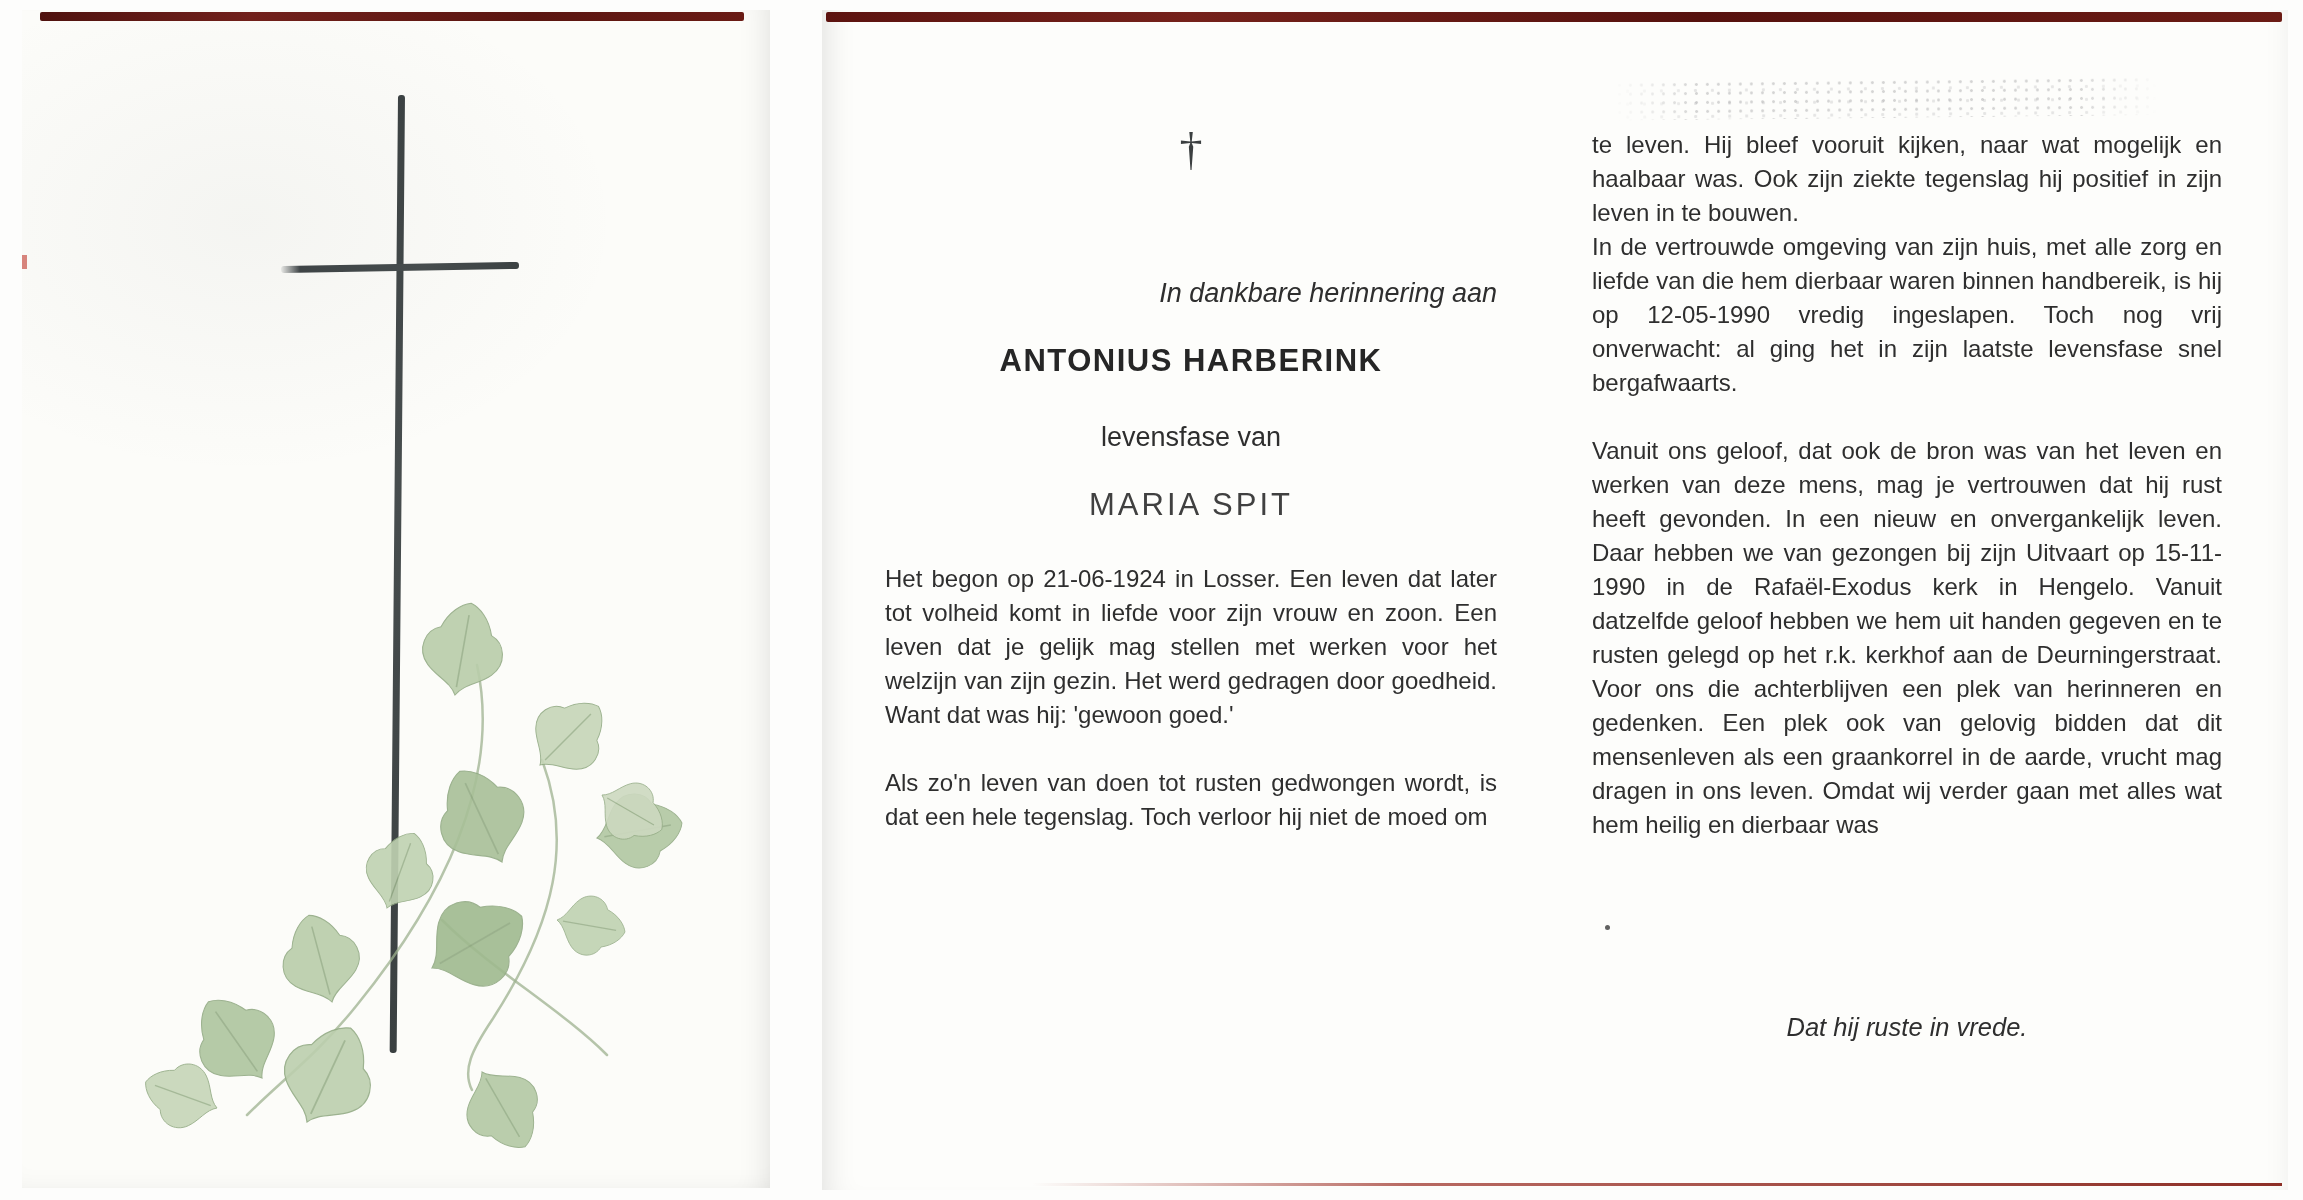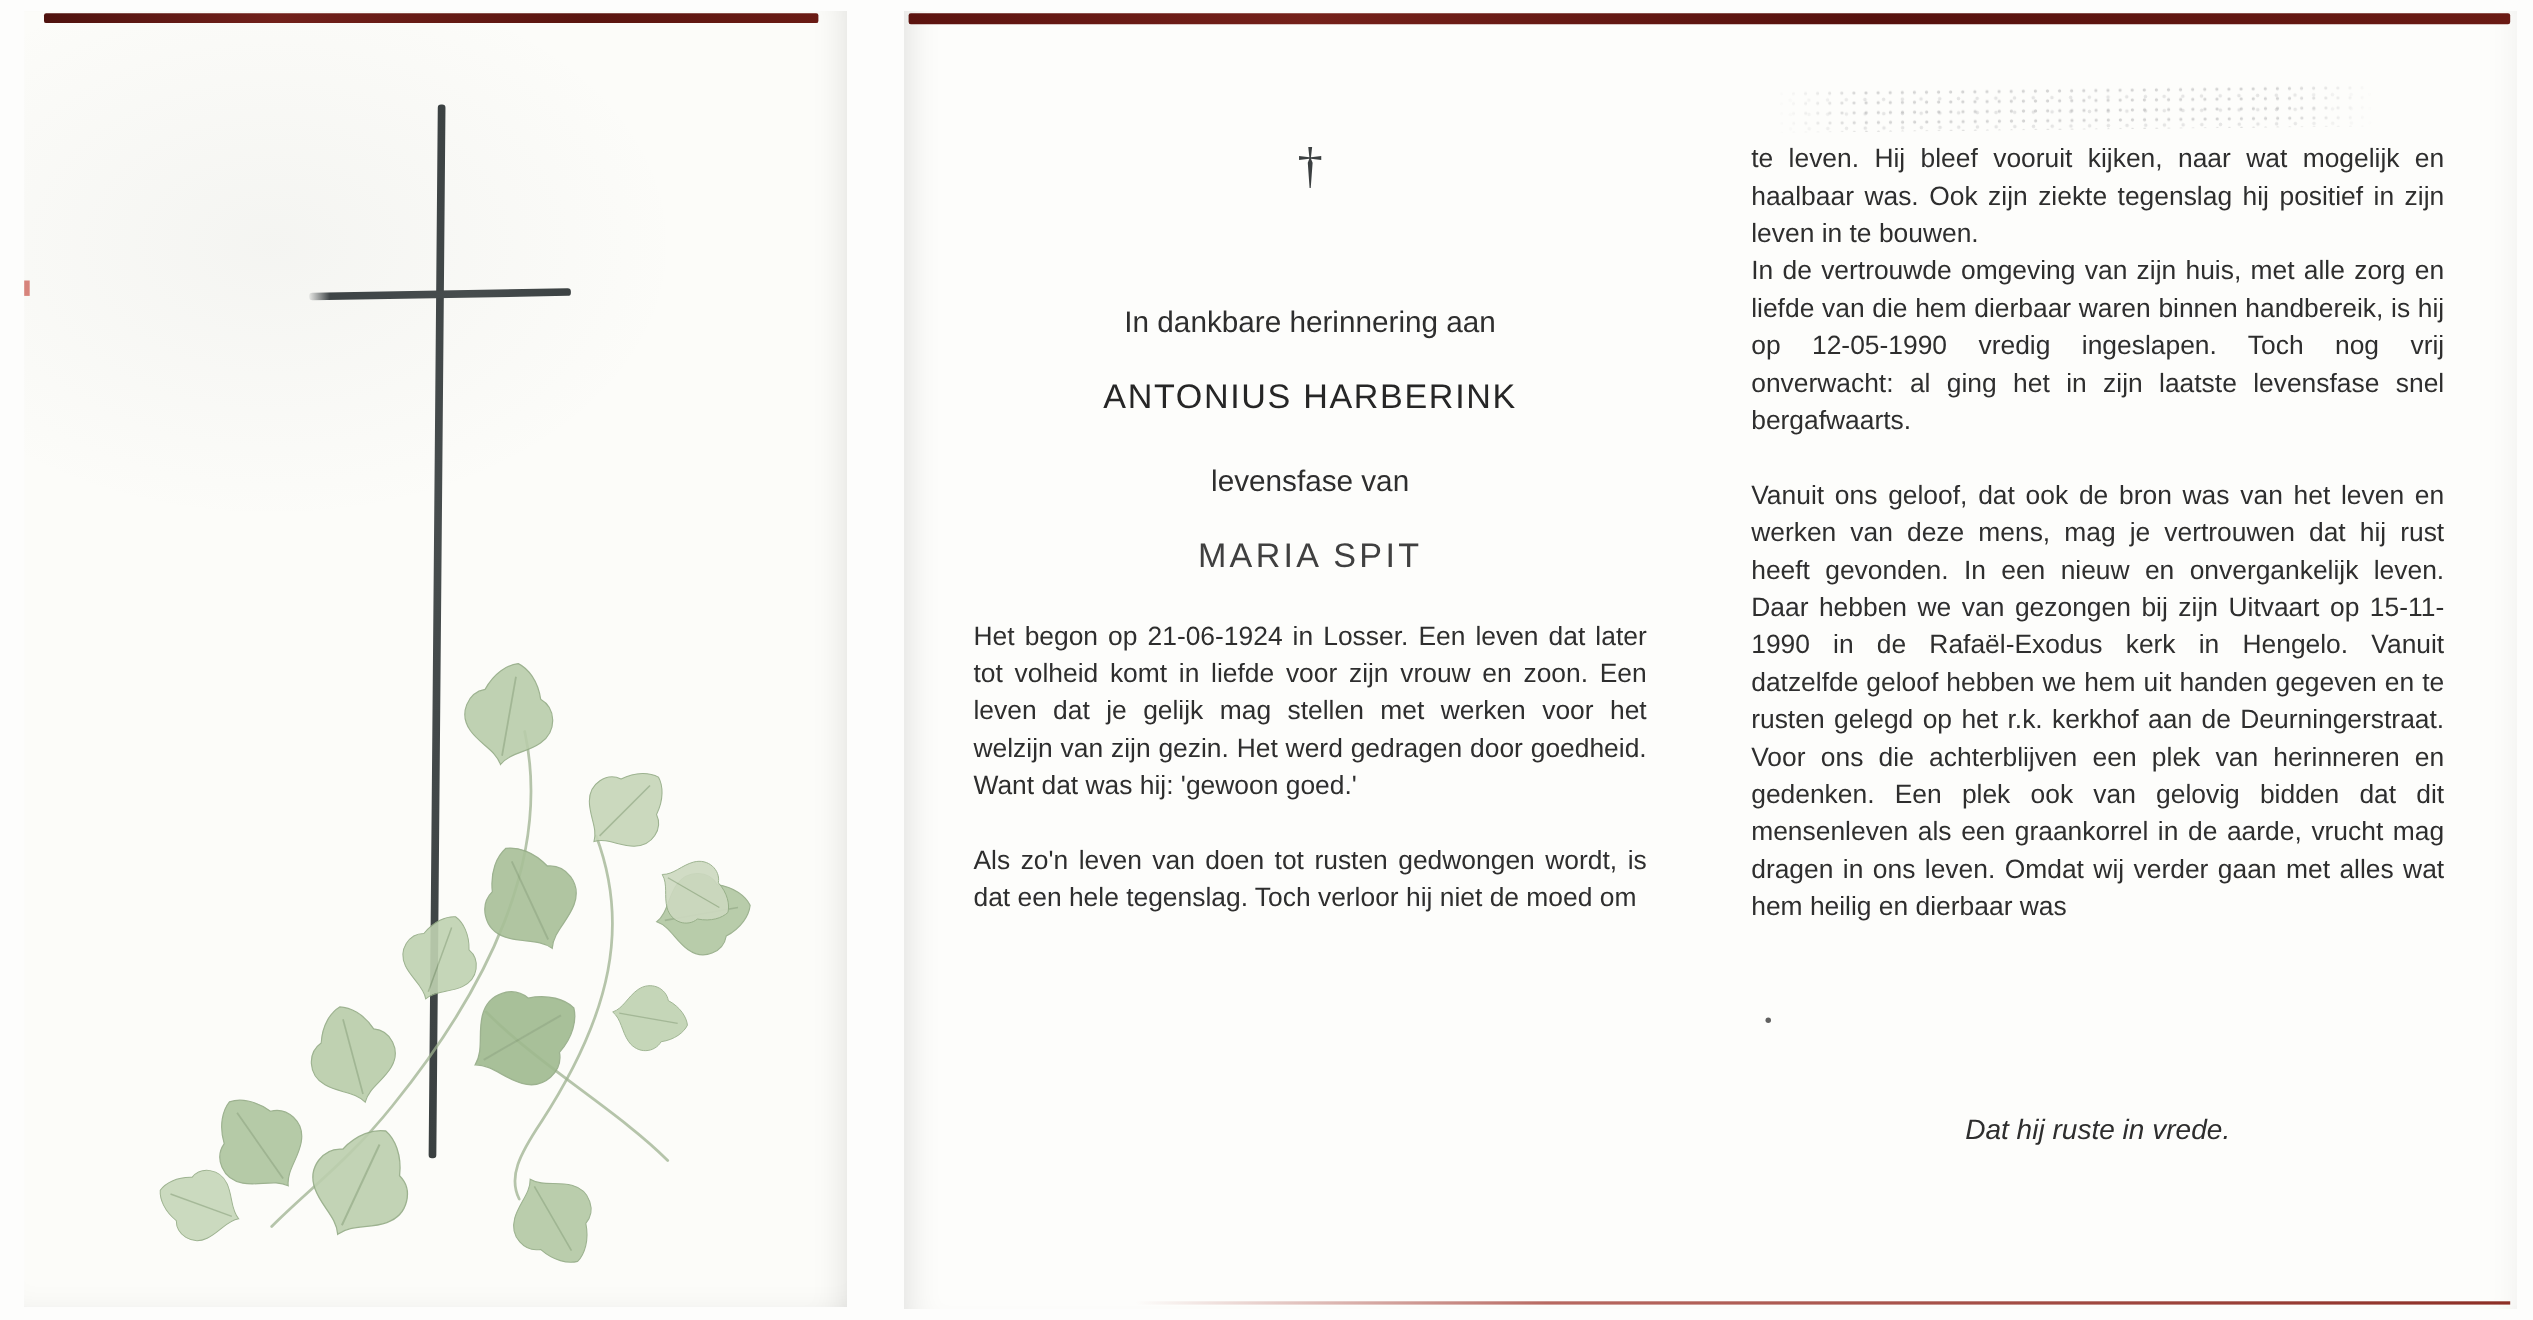--- a/index.html
+++ b/index.html
@@ -75,23 +75,23 @@
   .col{position:absolute;font-size:24px;line-height:34px;text-align:justify;}
   .col-a{left:63px;top:110px;width:612px;}
   .col-b{left:770px;top:118px;width:630px;}
   .col p{margin:0 0 34px 0;}
   .col-b p.flow{margin:0;}
   .col-b p.gap-after{margin:0 0 34px 0;}
   .cross-glyph{
     text-align:center;font-size:46px;line-height:60px;color:#3b3f40;
     font-family:"Liberation Serif",serif;margin:0 0 96px 0;
   }
-  .intro{ text-align:center;font-size:27px;margin:0 0 33px 0;}
+  .intro{ text-align:right;font-size:27px;margin:0 0 33px 0;font-style:italic;}
   .name{
-    text-align:center;font-size:31px;font-weight:400;letter-spacing:1.5px;
+    text-align:center;font-size:31px;font-weight:700;letter-spacing:1.5px;
     margin:0 0 42px 0;color:#262626;
   }
   .relation{text-align:center;font-size:27px;margin:0 0 33px 0;}
   .spouse{
     text-align:center;font-size:31px;font-weight:400;letter-spacing:3px;
     margin:0 0 40px 0;color:#404040;
   }
   .closing{
     margin-top:168px;text-align:center;font-style:italic;font-size:25.5px;
   }

